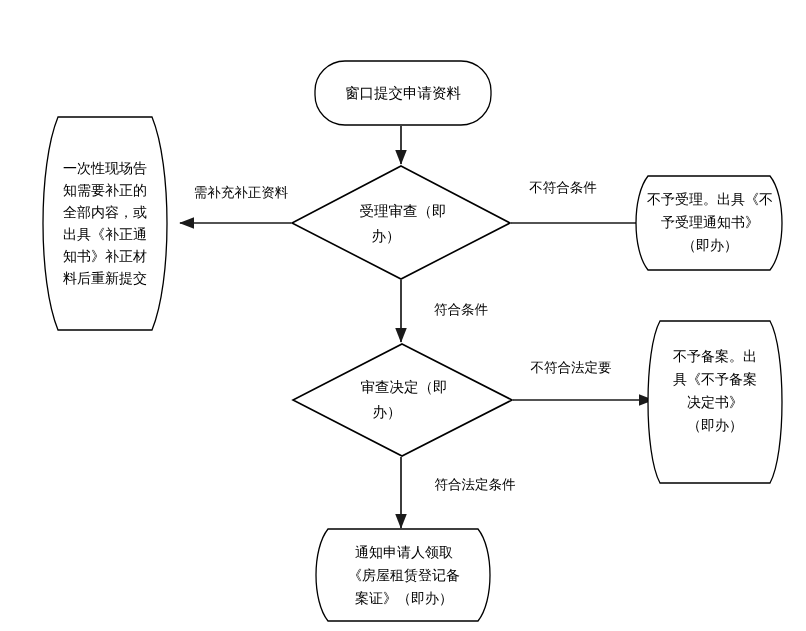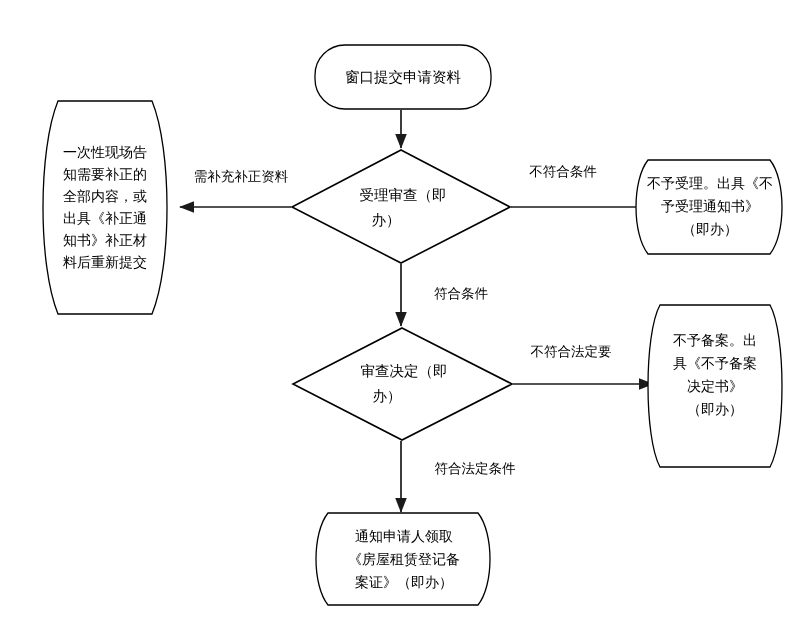--- a/index.html
+++ b/index.html
@@ -10,20 +10,21 @@
   body {
     width: 806px;
     height: 631px;
     font-family: "Liberation Sans", "DejaVu Sans", sans-serif;
     overflow: hidden;
   }
   #flowchart-root {
     position: relative;
     width: 806px;
     height: 525px;
+    margin-top: 16px;
   }
   svg#flow-svg {
     position: absolute;
     top: 0;
     left: 0;
     width: 806px;
     height: 631px;
   }
   .shape-outline {
     fill: #ffffff;

